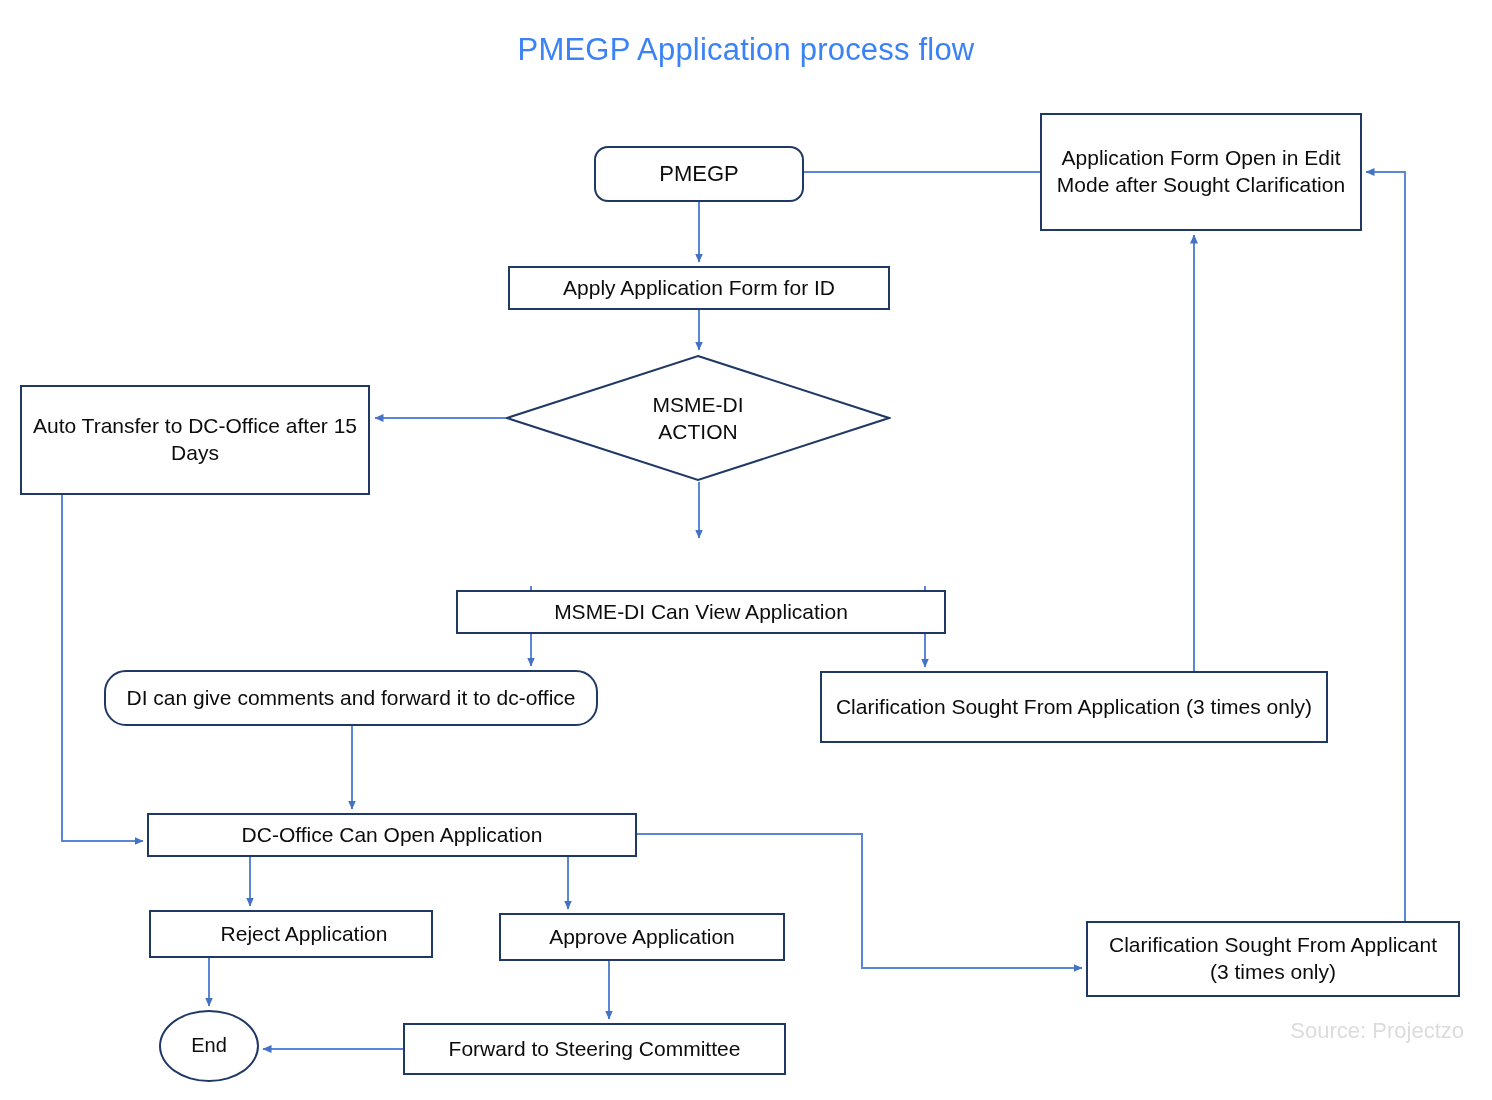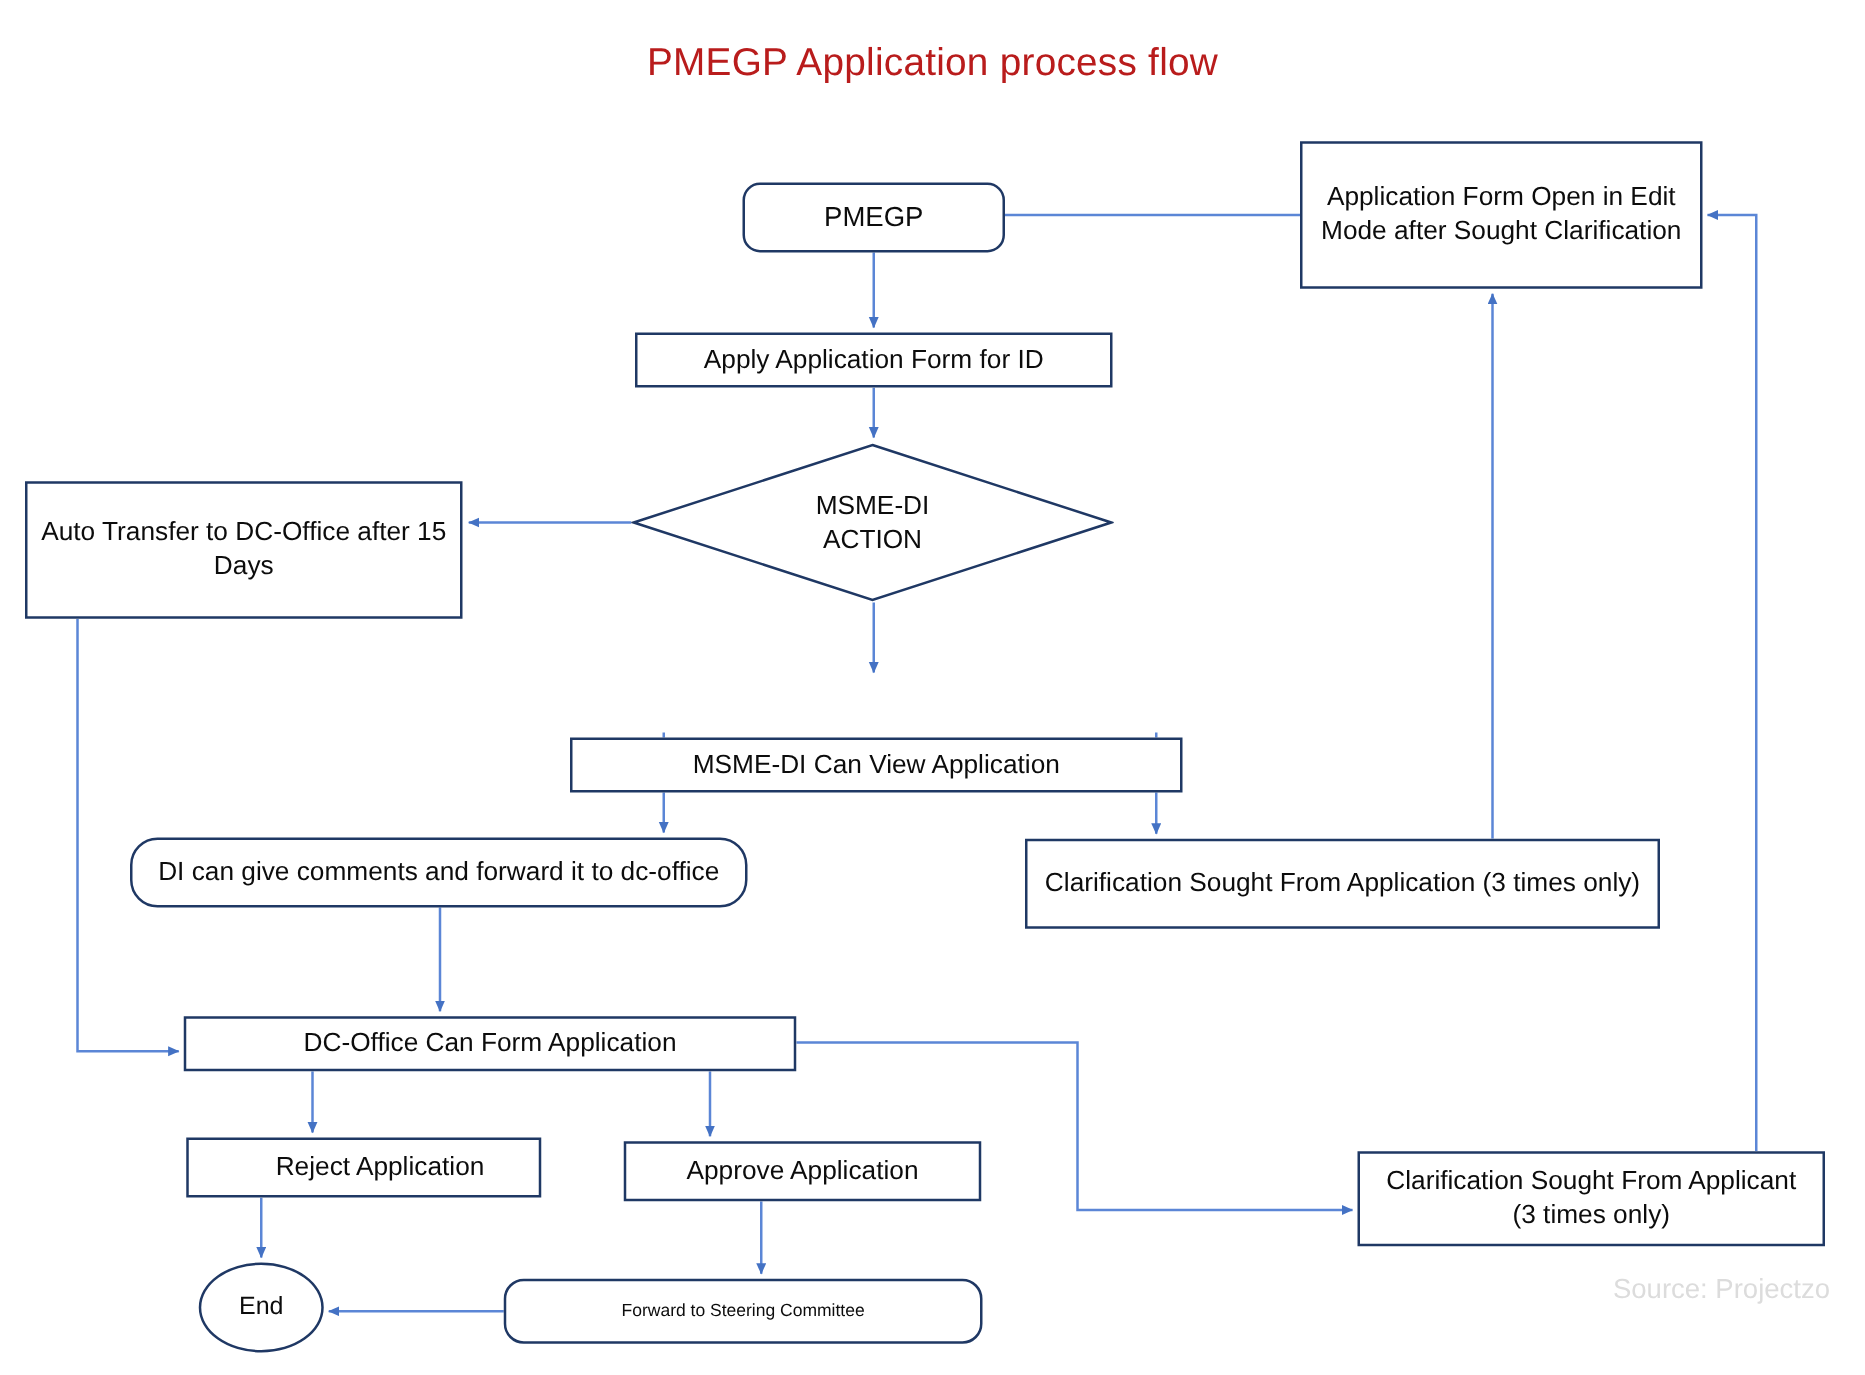--- a/index.html
+++ b/index.html
@@ -25,21 +25,21 @@
     height: 1100px;
     pointer-events: none;
   }
   .title {
     position: absolute;
     left: 0;
     top: 32px;
     width: 1492px;
     text-align: center;
     font-size: 31px;
-    color: #b91c1c;
+    color: #3b82f6;
     letter-spacing: 0.2px;
     white-space: nowrap;
   }
   .node {
     position: absolute;
     box-sizing: border-box;
     background: #ffffff;
     display: flex;
     align-items: center;
     justify-content: center;
@@ -96,21 +96,21 @@
   .n-apply   { left: 508px;  top: 266px; width: 382px; height: 44px;  font-size: 21px; }
   .n-editmode{ left: 1040px; top: 113px; width: 322px; height: 118px; font-size: 21px; }
   .n-auto    { left: 20px;   top: 385px; width: 350px; height: 110px; font-size: 21px; }
   .n-canview { left: 456px;  top: 542px; width: 490px; height: 44px;  font-size: 21px; margin-top: 48px; }
   .n-di      { left: 104px;  top: 670px; width: 494px; height: 56px;  font-size: 21px; border-radius: 22px; }
   .n-clarapp { left: 820px;  top: 671px; width: 508px; height: 72px;  font-size: 21px; }
   .n-dcoffice{ left: 147px;  top: 813px; width: 490px; height: 44px;  font-size: 21px; }
   .n-reject  { left: 149px;  top: 910px; width: 284px; height: 48px;  font-size: 21px; padding-left: 36px; }
   .n-approve { left: 499px;  top: 913px; width: 286px; height: 48px;  font-size: 21px; }
   .n-clarant { left: 1086px; top: 921px; width: 374px; height: 76px;  font-size: 21px; }
-  .n-forward { left: 403px;  top: 1023px; width: 383px; height: 52px; font-size: 14px; border-radius: 16px; }
+  .n-forward { left: 403px;  top: 1023px; width: 383px; height: 52px; font-size: 21px; }
   .n-end     { left: 159px;  top: 1010px; width: 100px; height: 72px; font-size: 20px; }
   .d-msme    { left: 505px;  top: 354px; width: 386px; height: 128px; }
 </style>
 </head>
 <body>
 
 <div id="canvas">
 
   <div class="title">PMEGP Application process flow</div>
 
@@ -177,21 +177,21 @@
   </div>
 
   <div class="node box n-auto">Auto Transfer to DC-Office after 15 Days</div>
 
   <div class="node box n-canview">MSME-DI Can View Application</div>
 
   <div class="node box n-di">DI can give comments and forward it to dc-office</div>
 
   <div class="node box n-clarapp">Clarification Sought From Application (3 times only)</div>
 
-  <div class="node box n-dcoffice">DC-Office Can Form Application</div>
+  <div class="node box n-dcoffice">DC-Office Can Open Application</div>
 
   <div class="node box n-reject">Reject Application</div>
 
   <div class="node box n-approve">Approve Application</div>
 
   <div class="node box n-clarant">Clarification Sought From Applicant (3 times only)</div>
 
   <div class="node box n-forward">Forward to Steering Committee</div>
 
   <div class="node ellipse n-end">End</div>

